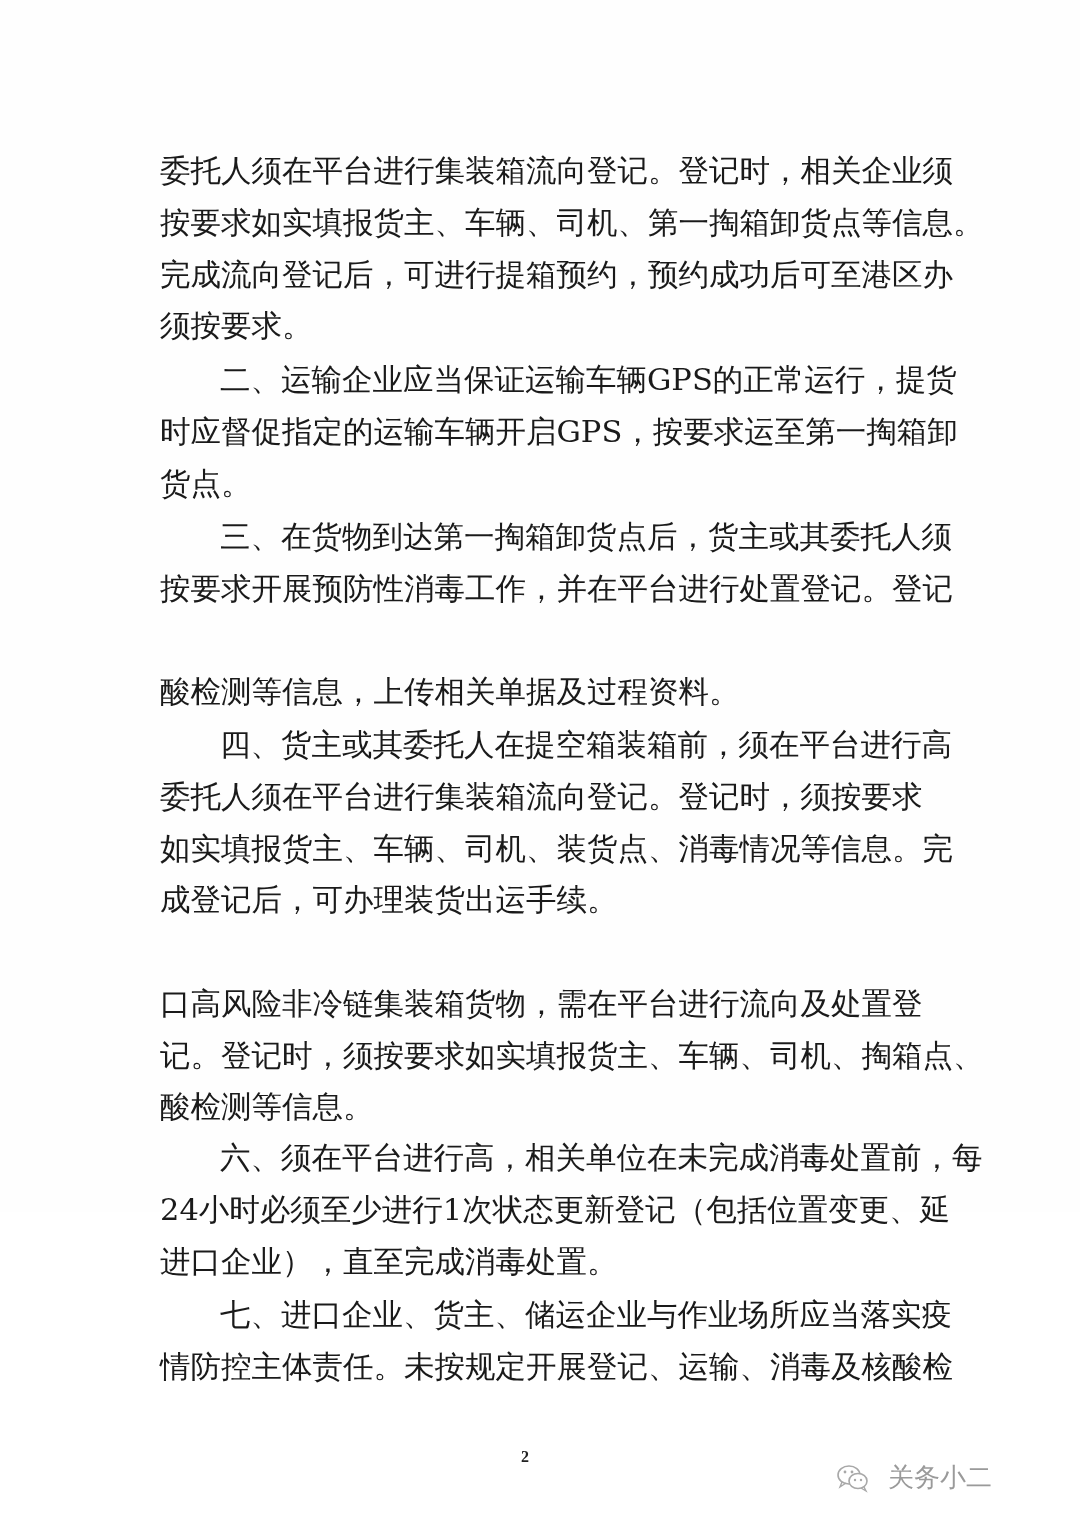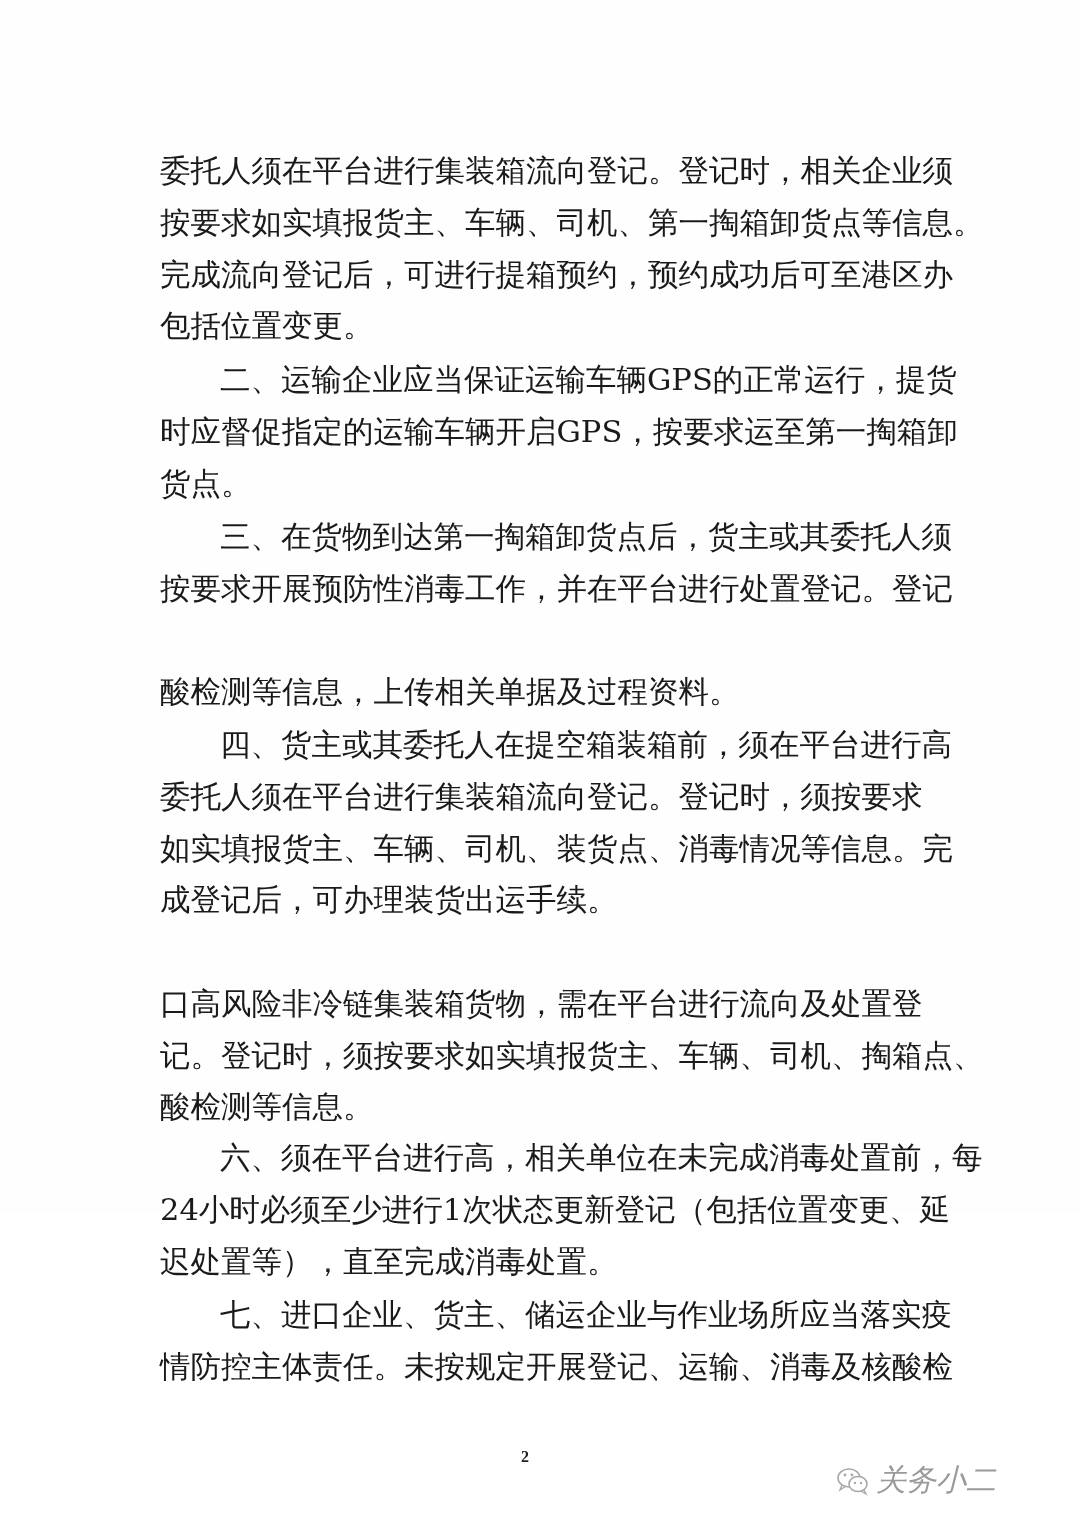--- a/index.html
+++ b/index.html
@@ -48,58 +48,57 @@
       font-weight: bold;
       font-size: 16px;
       color: #222;
     }
     .watermark {
       position: absolute;
       left: 836px;
       top: 1460px;
       display: flex;
       align-items: center;
-      gap: 6px;
+      gap: 18px;
       color: #9a9a9a;
       font-family: "DejaVu Sans", sans-serif;
-      font-size: 30px;
-      font-style: italic;
+      font-size: 26px;
     }
     .watermark svg { display: block; }
   </style>
 </head>
 <body>
 
 <div class="page">
 
   <div class="line" style="top:151px">委托人须在平台进行集装箱流向登记。登记时，相关企业须</div>
   <div class="line" style="top:203px">按要求如实填报货主、车辆、司机、第一掏箱卸货点等信息。</div>
   <div class="line" style="top:255px">完成流向登记后，可进行提箱预约，预约成功后可至港区办</div>
-  <div class="line last" style="top:306px">包括位置变更。</div>
+  <div class="line last" style="top:306px">须按要求。</div>
 
   <div class="line" style="top:412px">时应督促指定的运输车辆开启GPS，按要求运至第一掏箱卸</div>
   <div class="line indent" style="top:360px">二、运输企业应当保证运输车辆GPS的正常运行，提货</div>
   <div class="line last" style="top:464px">货点。</div>
 
   <div class="line indent" style="top:517px">三、在货物到达第一掏箱卸货点后，货主或其委托人须</div>
   <div class="line" style="top:569px">按要求开展预防性消毒工作，并在平台进行处置登记。登记</div>
   <div class="line last" style="top:672px">酸检测等信息，上传相关单据及过程资料。</div>
 
   <div class="line indent" style="top:725px">四、货主或其委托人在提空箱装箱前，须在平台进行高</div>
   <div class="line" style="top:777px">委托人须在平台进行集装箱流向登记。登记时，须按要求</div>
   <div class="line last" style="top:880px">成登记后，可办理装货出运手续。</div>
   <div class="line" style="top:829px">如实填报货主、车辆、司机、装货点、消毒情况等信息。完</div>
 
   <div class="line" style="top:984px">口高风险非冷链集装箱货物，需在平台进行流向及处置登</div>
   <div class="line" style="top:1036px">记。登记时，须按要求如实填报货主、车辆、司机、掏箱点、</div>
   <div class="line last" style="top:1087px">酸检测等信息。</div>
 
   <div class="line indent" style="top:1138px">六、须在平台进行高，相关单位在未完成消毒处置前，每</div>
   <div class="line" style="top:1190px">24小时必须至少进行1次状态更新登记（包括位置变更、延</div>
-  <div class="line last" style="top:1242px">迟处置等），直至完成消毒处置。</div>
+  <div class="line last" style="top:1242px">进口企业），直至完成消毒处置。</div>
 
   <div class="line indent" style="top:1295px">七、进口企业、货主、储运企业与作业场所应当落实疫</div>
   <div class="line" style="top:1347px">情防控主体责任。未按规定开展登记、运输、消毒及核酸检</div>
 
   <div class="page-number">2</div>
 
   <div class="watermark">
     <span>
       <svg width="34" height="30" viewBox="0 0 34 30">
         <ellipse cx="13" cy="12" rx="11" ry="9" fill="none" stroke="#a8a8a8" stroke-width="1.6"></ellipse>

